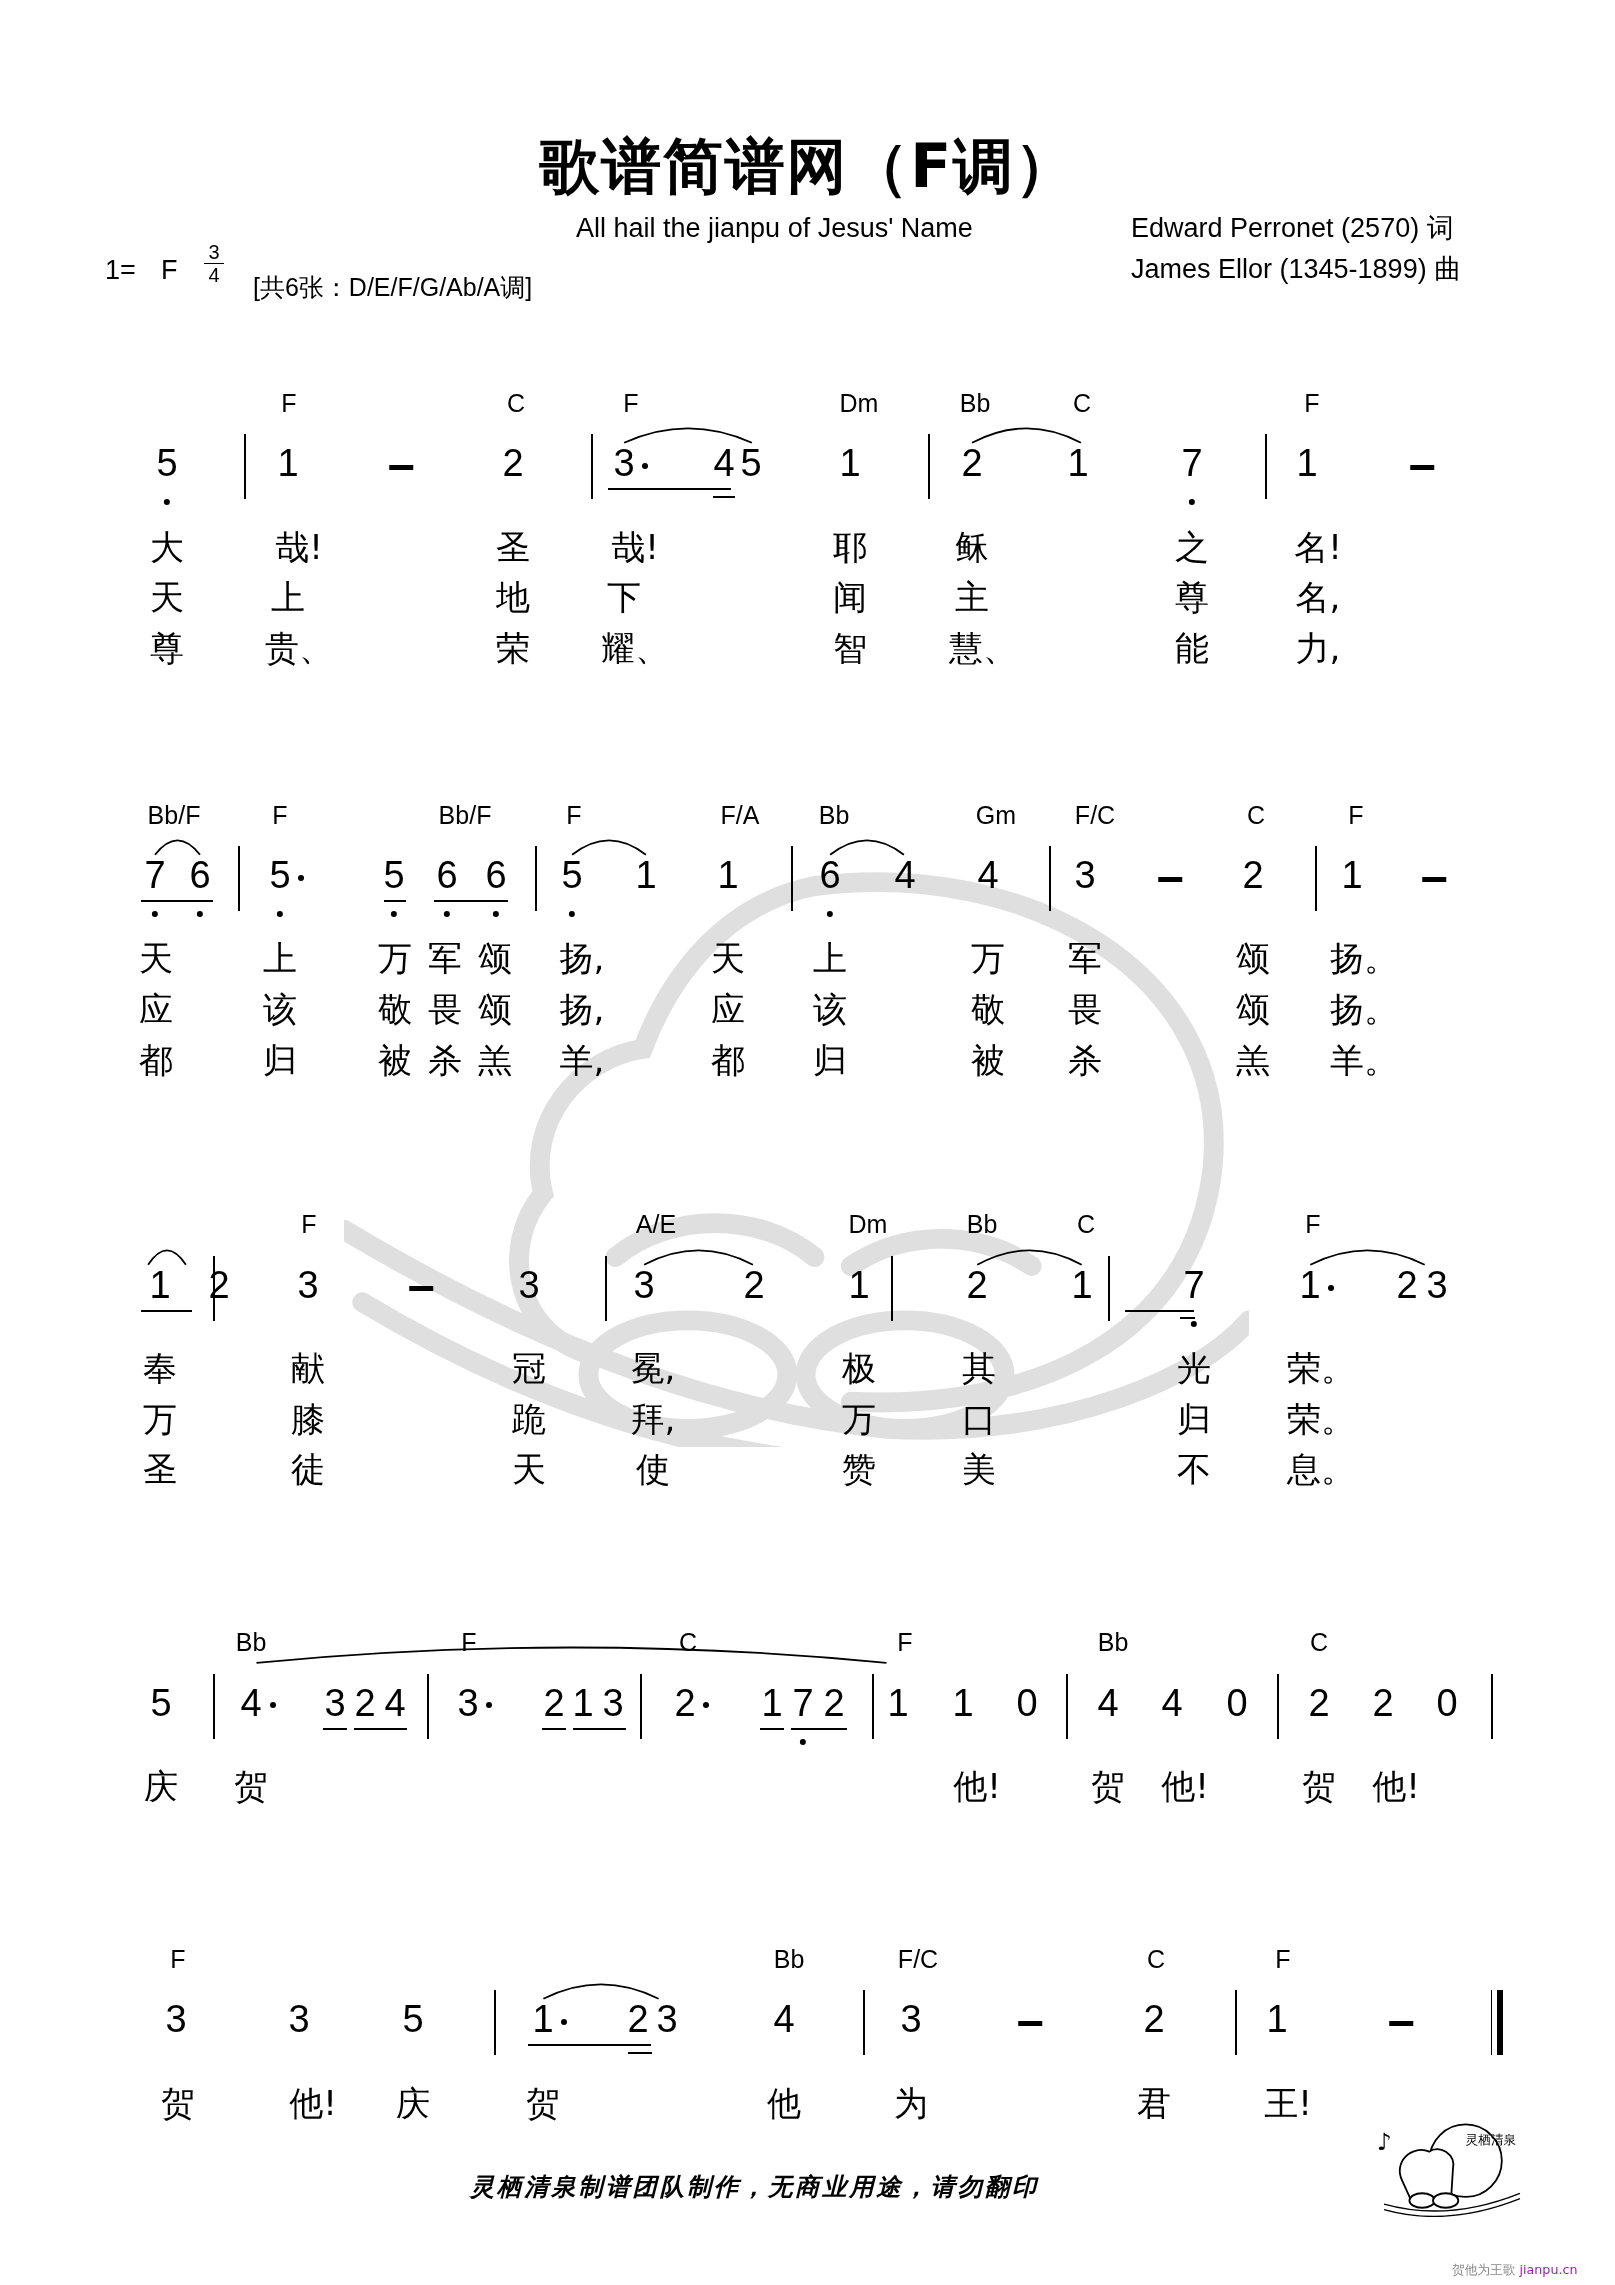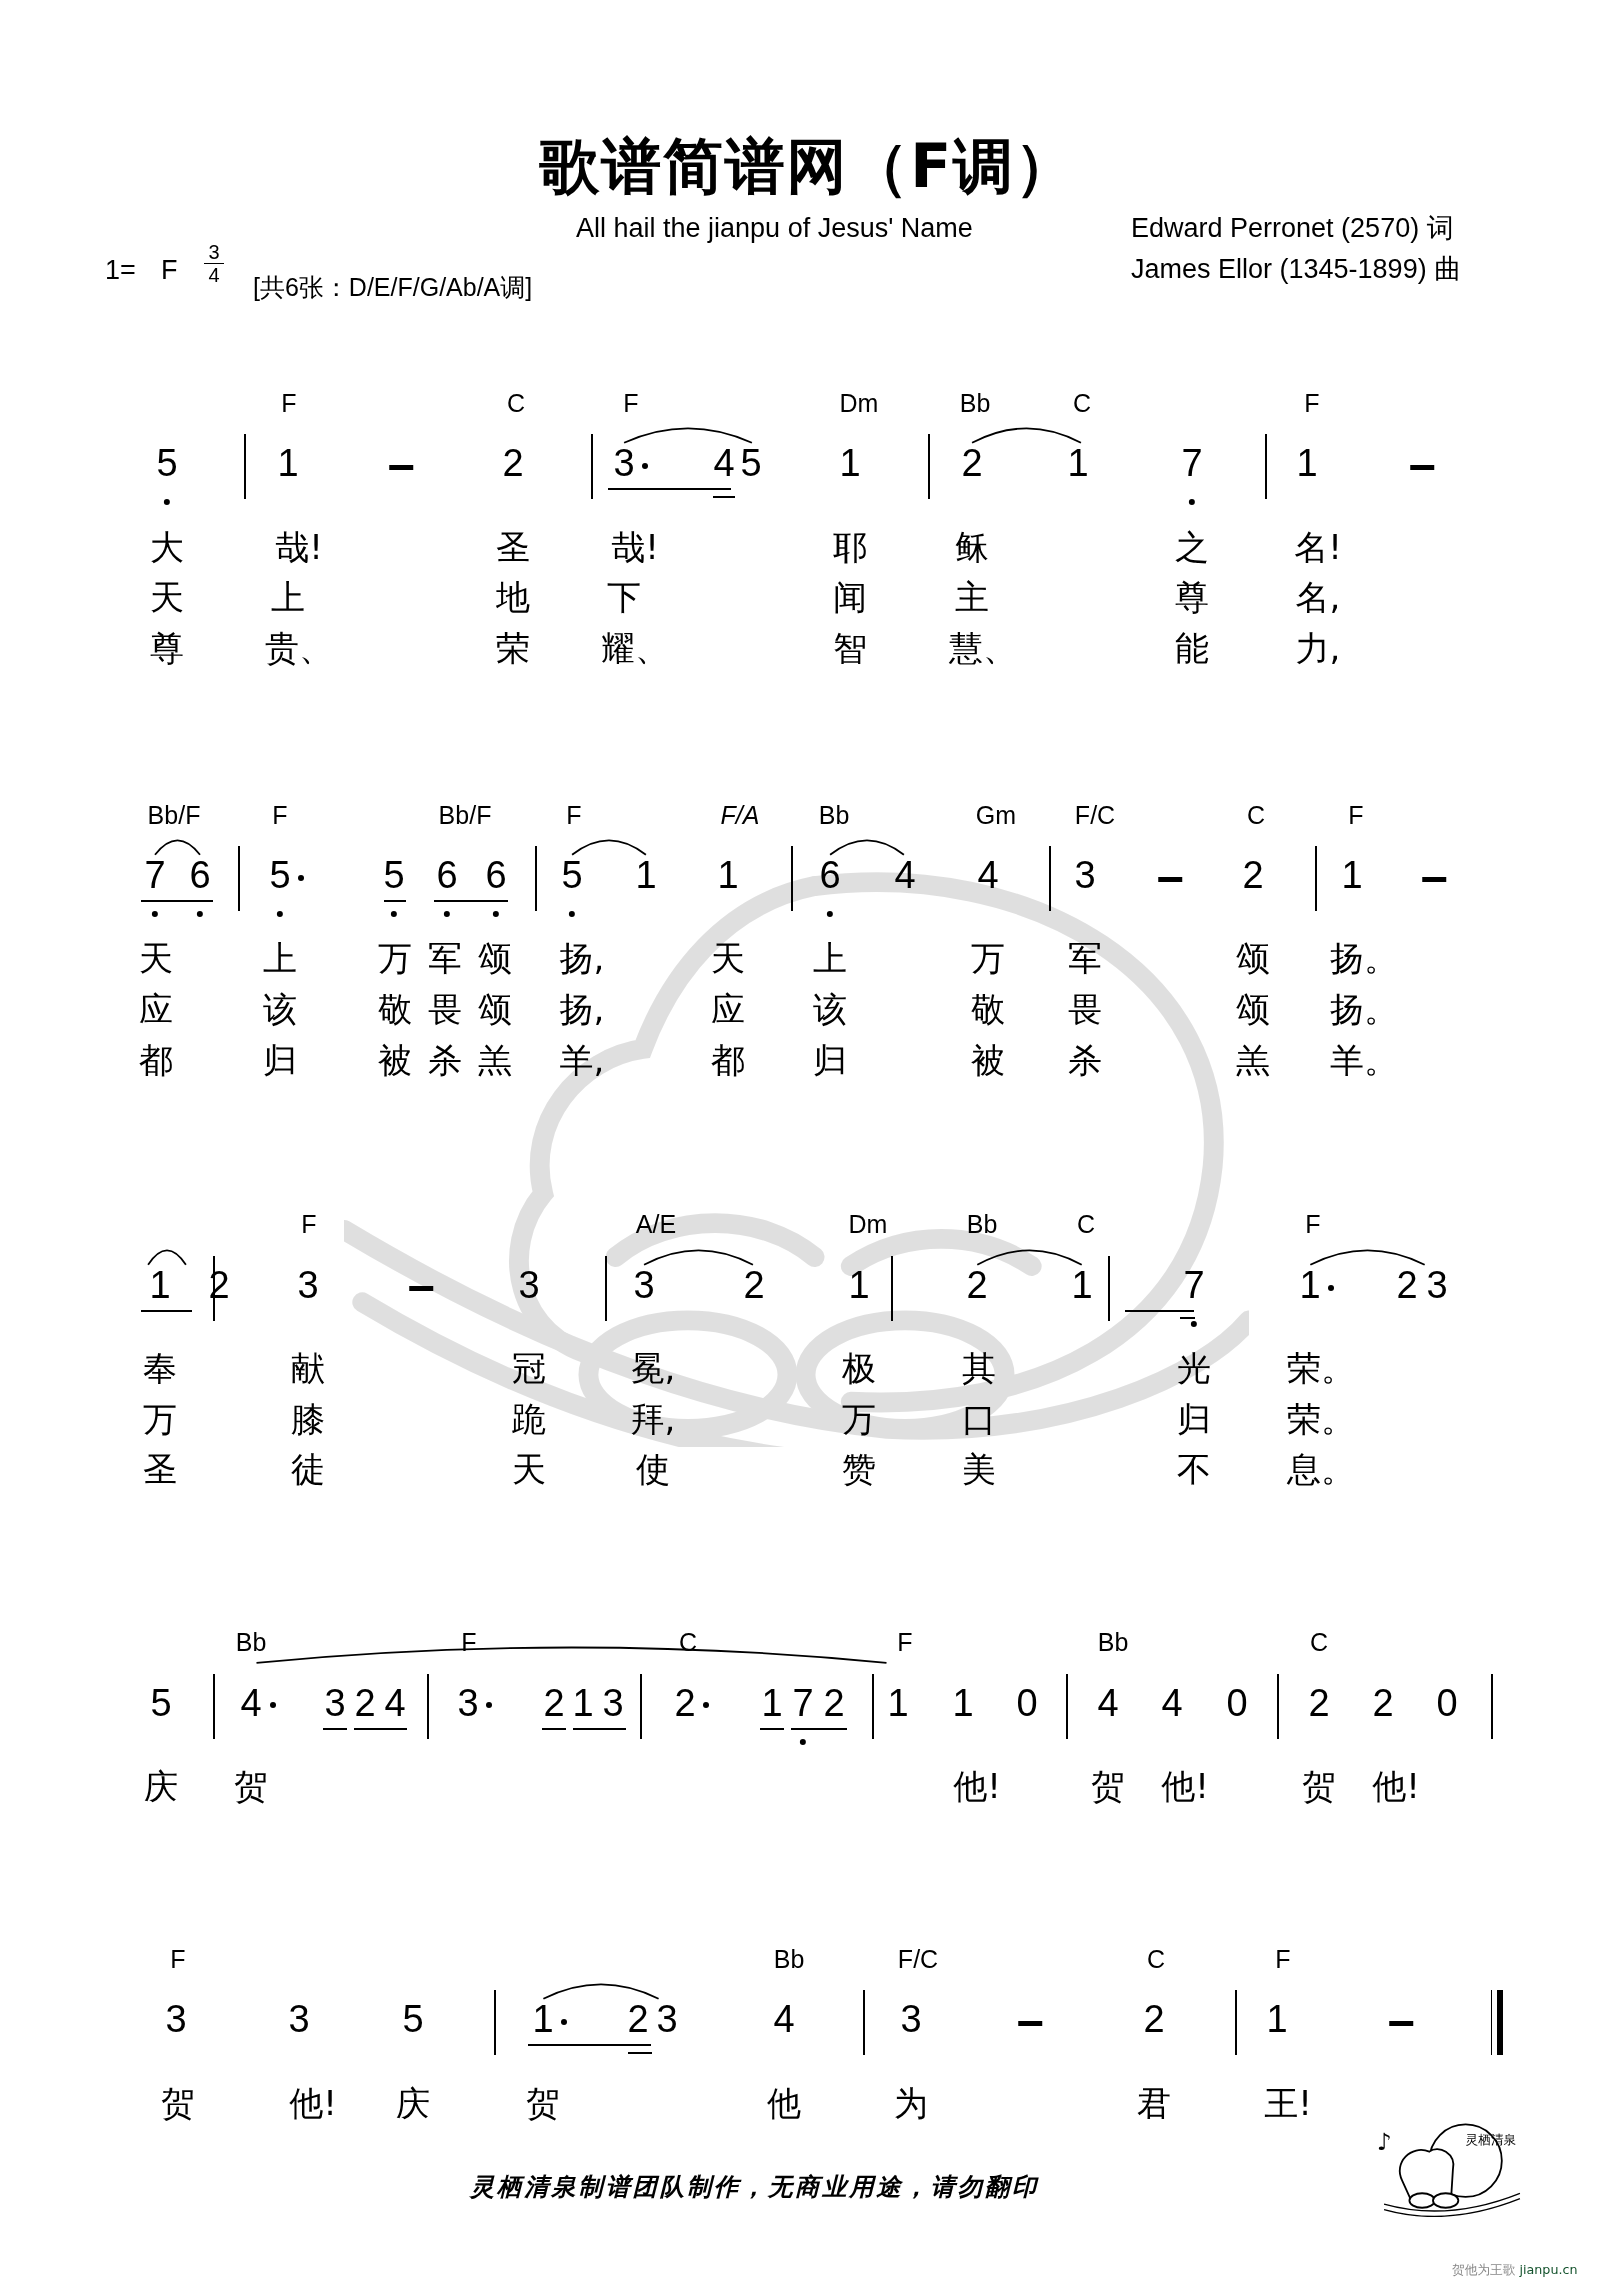--- a/index.html
+++ b/index.html
@@ -20,21 +20,21 @@
   .bar{position:absolute;width:1.8px;background:#000;height:65px;}
   .dbar{position:absolute;width:11px;height:65px;border-left:1.8px solid #000;}
   .dbar::after{content:"";position:absolute;left:4.5px;top:0;width:6.3px;height:65px;background:#000;}
   .lyric{font-size:34px;transform:translateX(-50%);}
   .uline{position:absolute;height:1.8px;background:#000;}
   .ldot{position:absolute;width:6.3px;height:6.3px;border-radius:50%;background:#000;transform:translateX(-50%);}
   .augdot{position:absolute;width:6.3px;height:6.3px;border-radius:50%;background:#000;}
   svg.slur{position:absolute;overflow:visible;}
   .footer{left:470px;top:2171px;font-size:24.4px;font-family:"DejaVu Serif",serif;font-weight:bold;font-style:italic;letter-spacing:2.7px;}
   .wm{left:1452px;top:2262px;font-size:12.7px;color:#888;}
-  .wm .en{color:#14532d;}
+  .wm .en{color:#a21caf;}
   .watermark{position:absolute;left:344px;top:868px;opacity:0.12;}
   .logo{position:absolute;left:1375px;top:2117px;}
 </style>
 </head>
 <body>
 
 <svg class="watermark" width="905" height="579" viewBox="0 0 1000 640">
   <g fill="none" stroke="#000" stroke-width="22" stroke-linecap="round">
     <path d="M520 20 C 760 -10 980 120 960 330 C 940 520 760 600 560 590"></path>
     <path d="M520 20 C 420 40 360 120 330 200 C 260 210 200 280 220 360 C 170 420 190 520 280 540"></path>
@@ -117,21 +117,21 @@
     <div class="abs lyric" style="left: 513px; top: 626px;">荣</div>
     <div class="abs lyric" style="left: 635px; top: 626px;">耀、</div>
     <div class="abs lyric" style="left: 850px; top: 626px;">智</div>
     <div class="abs lyric" style="left: 983px; top: 626px;">慧、</div>
     <div class="abs lyric" style="left: 1192px; top: 626px;">能</div>
     <div class="abs lyric" style="left: 1318px; top: 626px;">力,</div>
     <div class="abs chord" style="left: 174px; top: 801px;">Bb/F</div>
     <div class="abs chord" style="left: 280px; top: 801px;">F</div>
     <div class="abs chord" style="left: 465px; top: 801px;">Bb/F</div>
     <div class="abs chord" style="left: 574px; top: 801px;">F</div>
-    <div class="abs chord" style="left: 740px; top: 801px; font-style: italic;">F/A</div>
+    <div class="abs chord" style="left: 740px; top: 801px;">F/A</div>
     <div class="abs chord" style="left: 834px; top: 801px;">Bb</div>
     <div class="abs chord" style="left: 996px; top: 801px;">Gm</div>
     <div class="abs chord" style="left: 1095px; top: 801px;">F/C</div>
     <div class="abs chord" style="left: 1256px; top: 801px;">C</div>
     <div class="abs chord" style="left: 1356px; top: 801px;">F</div>
     <div class="abs note" style="left: 155px; top: 853px;">7</div>
     <div class="ldot" style="left: 155px; top: 911px;"></div>
     <div class="abs note" style="left: 200px; top: 853px;">6</div>
     <div class="ldot" style="left: 200px; top: 911px;"></div>
     <div class="abs note" style="left: 280px; top: 853px;">5</div>

